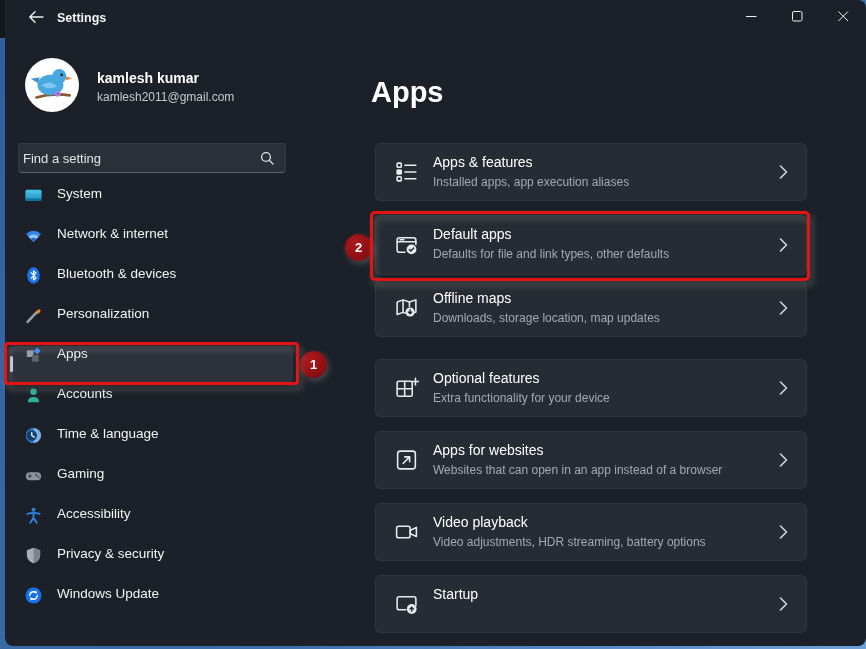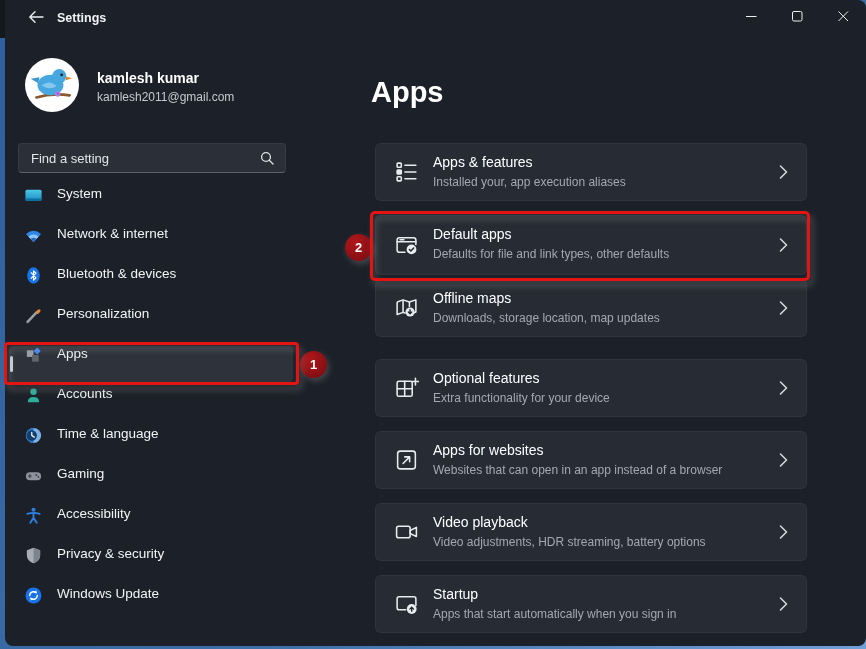--- a/index.html
+++ b/index.html
@@ -24,21 +24,21 @@
          align-items:center; justify-content:center; cursor:pointer; }
 
   
   .avatar { position:absolute; left:20px; top:58px; width:54px; height:54px; border-radius:50%; }
   .profile-name { position:absolute; left:92px; top:70px; font-size:14px; font-weight:700; color:#ffffff; }
   .profile-email { position:absolute; left:92px; top:90px; font-size:12px; color:#c5c9cf; }
 
   .search-box { position:absolute; left:13px; top:143px; width:268px; height:30px;
                 background:#2b2f37; border:1px solid #363b43; border-bottom:1.5px solid #5e636b;
                 border-radius:4px; display:flex; align-items:center; }
-  .search-box input { flex:1; background:transparent; border:none; outline:none; padding:0 8px 0 12px;
+  .search-box input { flex:1; background:transparent; border:none; outline:none; padding:0 8px 0 4px;
                       font-size:13px; color:#e9ebee; font-family:"Liberation Sans",sans-serif; }
   .search-box input::placeholder { color:#e2e5e9; opacity:1; }
   .search-glyph { margin-right:11px; display:flex; }
 
   .nav { position:absolute; left:4px; top:186px; width:284px; }
   .nav-item { position:relative; height:36px; margin-bottom:4px; display:flex; align-items:flex-start;
               padding-left:15px; border-radius:4px; cursor:pointer; }
   .nav-item .nicon { width:19px; height:19px; margin-right:14px; display:flex;
                      align-items:center; justify-content:center; }
   .nav-item .nlabel { font-size:13.5px; color:#f2f3f5; }
@@ -268,21 +268,21 @@
           <svg viewBox="0 0 24 24" width="25" height="25">
               <g fill="none" stroke="#e8ebef" stroke-width="1.5" stroke-linecap="round" stroke-linejoin="round">
                 <rect x="3" y="3.5" width="4" height="4" rx="0.8"></rect>
                 <rect x="3" y="10" width="4" height="4" rx="0.8" fill="#e8ebef"></rect>
                 <rect x="3" y="16.5" width="4" height="4" rx="0.8"></rect>
                 <path d="M10.5 5.5 H21 M10.5 12 H21 M10.5 18.5 H21"></path>
               </g>
             </svg>
         </span>
         <span class="ctitle">Apps &amp; features</span>
-        <span class="csub">Installed your, app execution aliases</span>
+        <span class="csub">Installed apps, app execution aliases</span>
         <span class="chev">
           <svg width="9" height="15" viewBox="0 0 9 15">
               <path d="M1.5 1.5 L7.5 7.5 L1.5 13.5" fill="none" stroke="#d3d7dc" stroke-width="1.6" stroke-linecap="round" stroke-linejoin="round"></path>
             </svg>
         </span>
       </div>
 
       <div class="card" style="top:72px; height:60px;">
         <span class="cicon">
           <svg viewBox="0 0 24 24" width="25" height="25">
@@ -386,21 +386,20 @@
         <span class="cicon">
           <svg viewBox="0 0 24 24" width="25" height="25">
               <g fill="none" stroke="#e8ebef" stroke-width="1.5" stroke-linecap="round" stroke-linejoin="round">
                 <path d="M21 13.5 V7 C21 5.9 20.1 5 19 5 H5 C3.9 5 3 5.9 3 7 V15.5 C3 16.6 3.9 17.5 5 17.5 H11.3"></path>
               </g>
               <circle cx="17" cy="16.8" r="4.7" fill="#e8ebef"></circle>
               <path d="M17 19 V15.1 M15.2 16.9 L17 15.1 L18.8 16.9" stroke="#23272e" stroke-width="1.3" fill="none" stroke-linecap="round" stroke-linejoin="round"></path>
             </svg>
         </span>
         <span class="ctitle">Startup</span>
-        <span class="csub">Apps that start automatically when you sign in</span>
         <span class="chev">
           <svg width="9" height="15" viewBox="0 0 9 15">
               <path d="M1.5 1.5 L7.5 7.5 L1.5 13.5" fill="none" stroke="#d3d7dc" stroke-width="1.6" stroke-linecap="round" stroke-linejoin="round"></path>
             </svg>
         </span>
       </div>
 
     </div>
   </div>
 </div>

